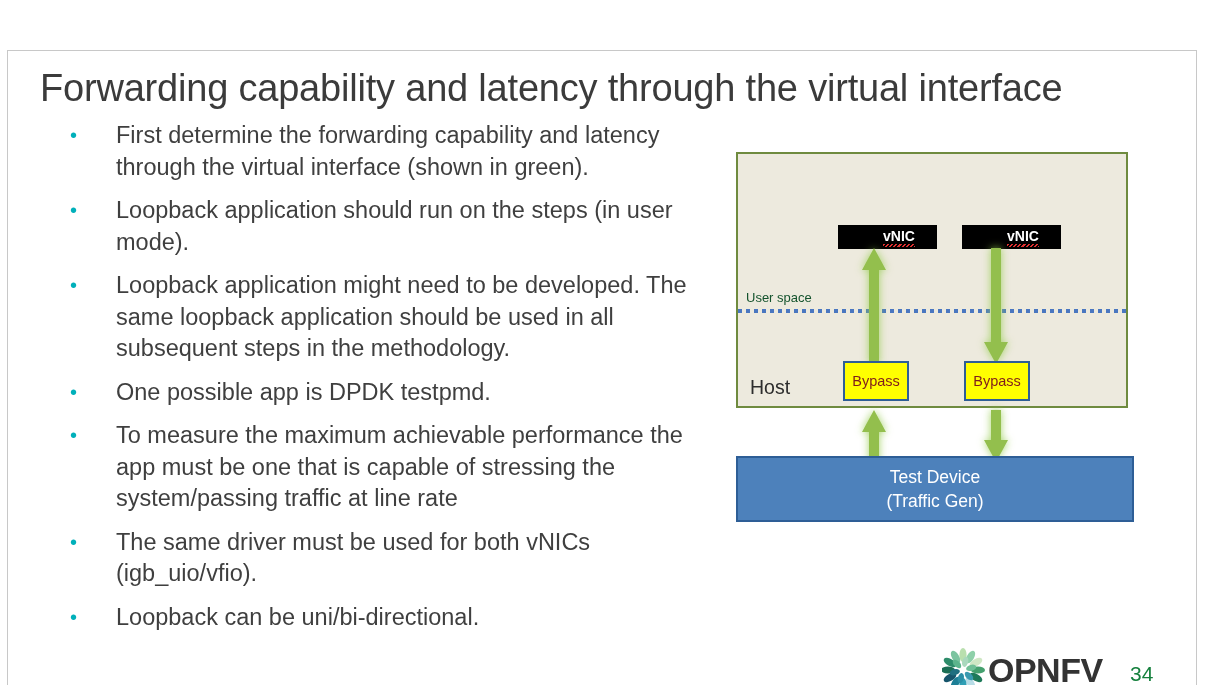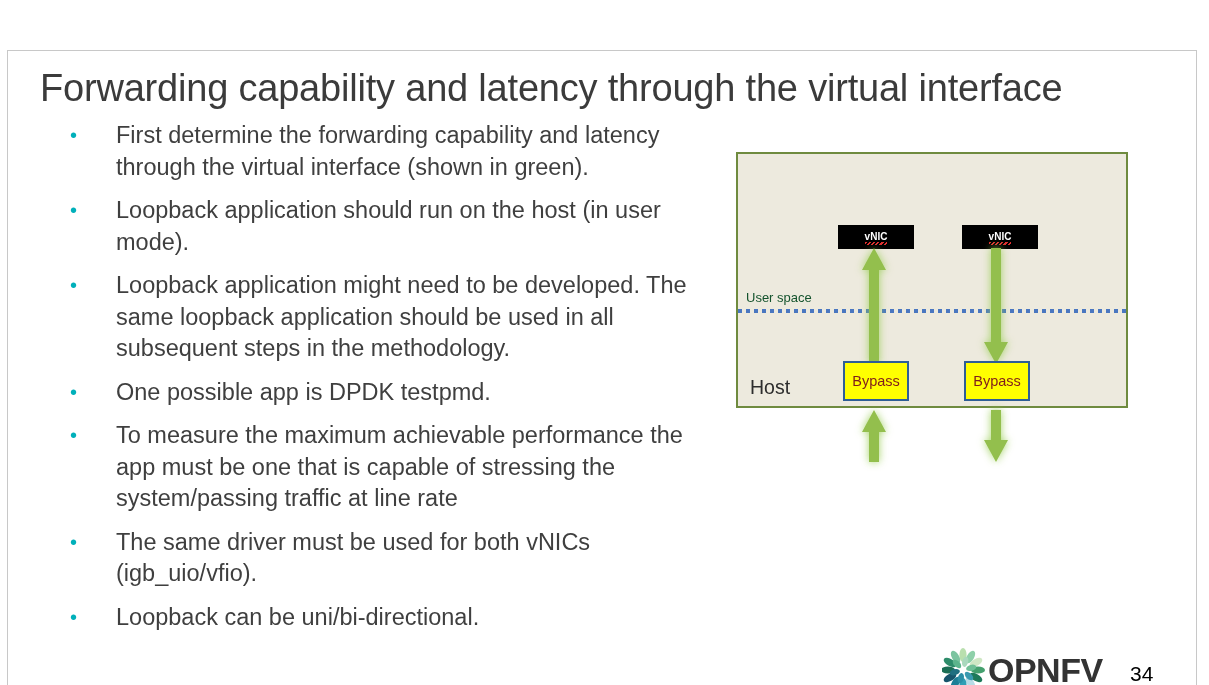--- a/index.html
+++ b/index.html
@@ -123,25 +123,26 @@
     display: flex;
     align-items: center;
     justify-content: center;
   }
   .vnic {
     position: absolute;
     top: 73px;
     width: 76px; height: 24px;
     background: #000000;
     color: #ffffff;
-    font-size: 10px;
+    font-size: 14px;
     font-weight: bold;
     display: flex;
     align-items: center;
     justify-content: center;
+    padding-left: 23px;
   }
   .vnic .lbl {
     position: relative;
     display: inline-block;
     padding-bottom: 2px;
   }
   .vnic .lbl::after {
     content: "";
     position: absolute;
     left: 0; right: 0; bottom: -1px;
@@ -201,21 +202,21 @@
     left: 942px;
     top: 603px;
     width: 164px;
     height: 46px;
   }
   #page-number {
     position: absolute;
     left: 1130px;
     top: 618px;
     font-size: 21px;
-    color: #000000;
+    color: #15803d;
   }
   #bottom-bar {
     position: absolute;
     left: 8px;
     top: 657px;
     width: 1188px;
     height: 20px;
     background: #00b0b9;
   }
 </style>
@@ -232,21 +233,21 @@
 
   <div id="bullets">
 
     <div class="bullet">
       <span class="dot">•</span>
       <span class="txt">First determine the forwarding capability and latency through the virtual interface (shown in green).</span>
     </div>
 
     <div class="bullet">
       <span class="dot">•</span>
-      <span class="txt">Loopback application should run on the host (in user mode).</span>
+      <span class="txt">Loopback application should run on the steps (in user mode).</span>
     </div>
 
     <div class="bullet">
       <span class="dot">•</span>
       <span class="txt">Loopback application might need to be developed. The same loopback application should be used in all subsequent steps in the methodology.</span>
     </div>
 
     <div class="bullet">
       <span class="dot">•</span>
       <span class="txt">One possible app is DPDK testpmd.</span>
@@ -295,20 +296,24 @@
     <svg class="arrow" id="arrow-up-outer" width="26" height="52" viewBox="0 0 26 52">
       <polygon points="13,0 25,22 18,22 18,52 8,52 8,22 1,22" fill="#93bf4d"></polygon>
     </svg>
     <svg class="arrow" id="arrow-down-outer" width="26" height="52" viewBox="0 0 26 52">
       <polygon points="13,52 25,30 18,30 18,0 8,0 8,30 1,30" fill="#93bf4d"></polygon>
     </svg>
 
     <div class="bypass" id="bypass-left">Bypass</div>
     <div class="bypass" id="bypass-right">Bypass</div>
 
+    <div id="test-device">
+      <span>Test Device</span>
+      <span>(Traffic Gen)</span>
+    </div>
 
   </div>
 
   <svg id="opnfv-logo" viewBox="0 0 164 46">
     <g transform="translate(21,23)">
       <g transform="rotate(0)">
           <ellipse cx="0" cy="-15" rx="3.6" ry="7" fill="#b9dfae" transform="rotate(0 0 -15)"></ellipse>
         </g>
       <g transform="rotate(30)">
           <ellipse cx="0" cy="-15" rx="3.6" ry="7" fill="#8ed0a9" transform="rotate(0 0 -15)"></ellipse>

